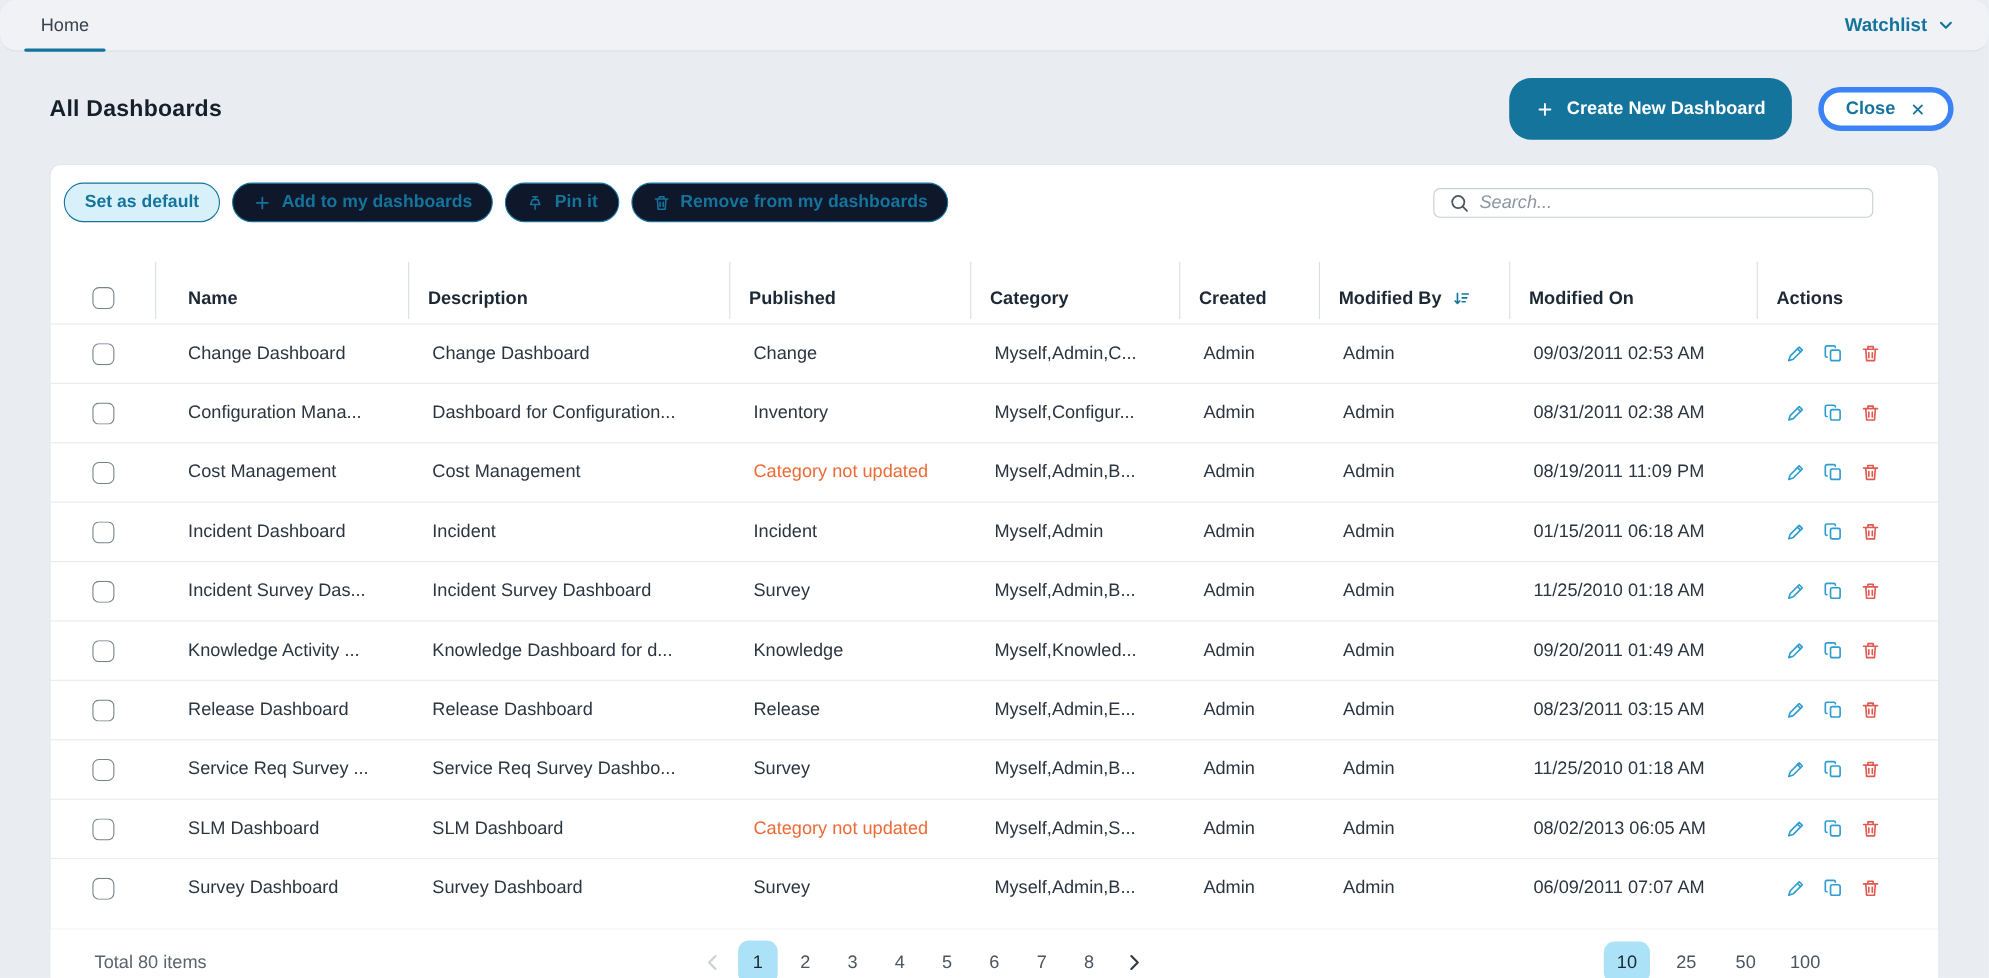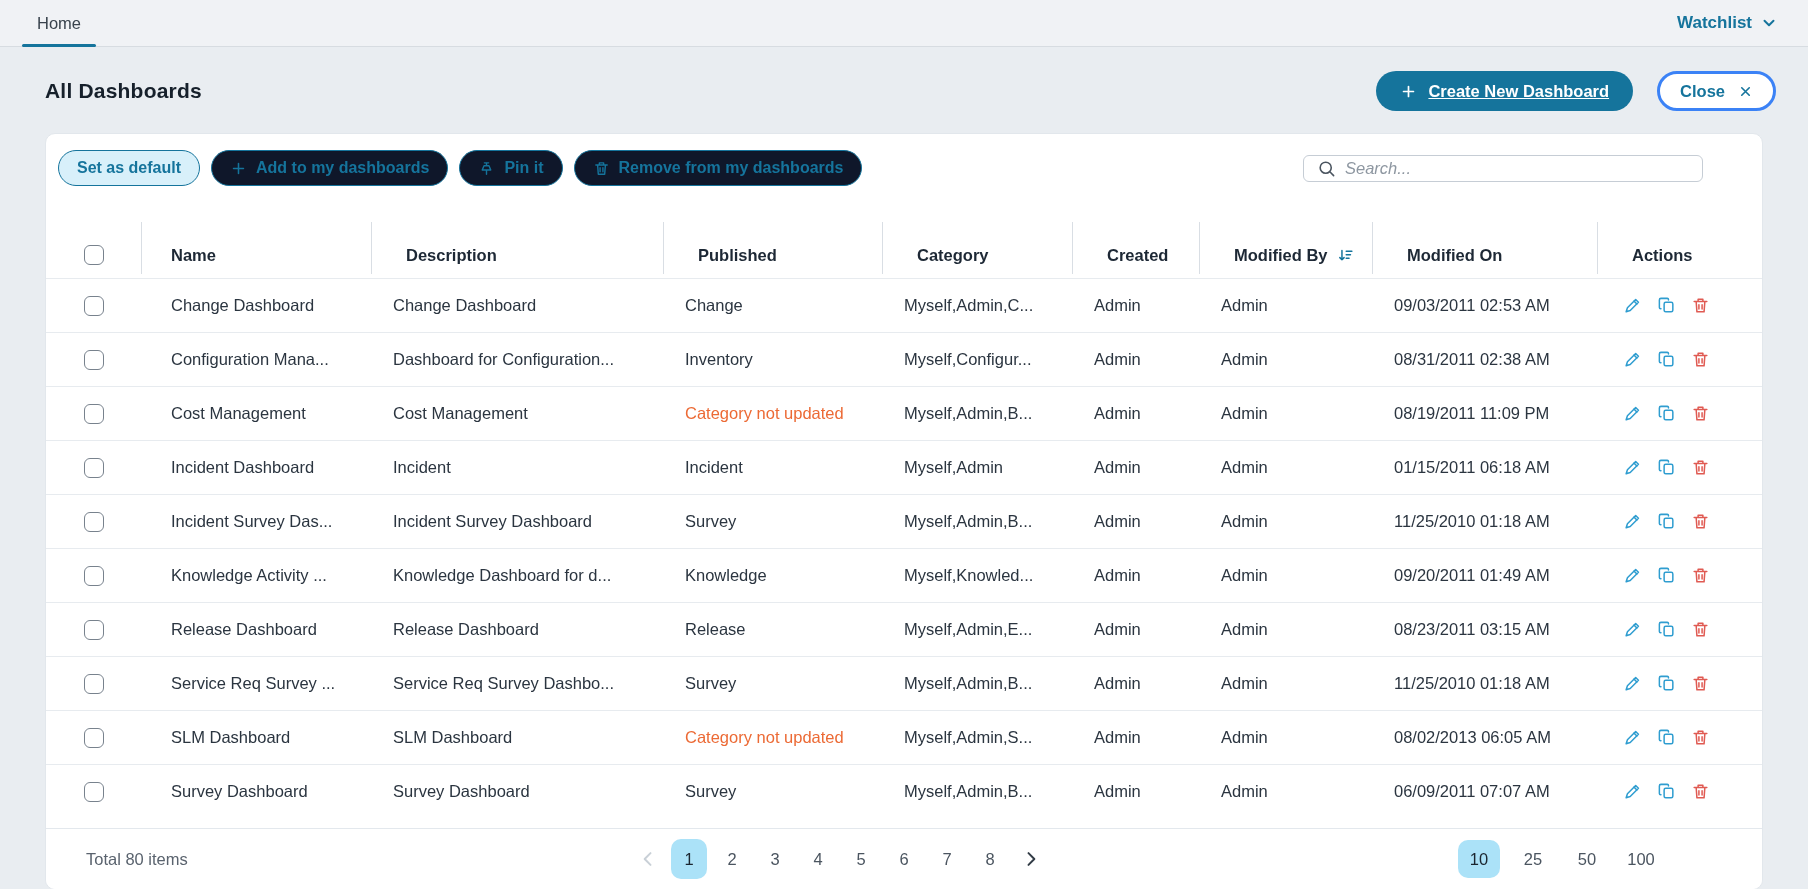--- a/index.html
+++ b/index.html
@@ -9,48 +9,48 @@
     --danger:#e05a52;
     --icon-blue:#2f9dd0;
     --pag-active:#abe2f8;
     --cols:95px 230px 292px 219px 190px 127px 173px 225px 166px;
   }
   *{box-sizing:border-box;margin:0;padding:0;font-family:"Liberation Sans","DejaVu Sans",sans-serif;}
   html,body{width:1808px;height:889px;overflow:hidden;}
   body{background:#e9edf1;color:#2a333d;}
 
   
-  .topbar{height:47px;background:#f0f2f5;border-bottom:1px solid #d7dce1;display:flex;align-items:stretch;justify-content:space-between;padding:0 30px 0 22px;}
+  .topbar{height:47px;background:#f0f2f5;border-bottom:1px solid #d7dce1;display:flex;align-items:stretch;justify-content:space-between;padding:0 30px 0 22px;border-radius:15px;}
   .home-tab{position:relative;display:flex;align-items:center;font-size:16.5px;color:#39434d;padding:0 15px;cursor:pointer;}
   .home-tab::after{content:"";position:absolute;left:0;right:0;bottom:-1px;height:3px;background:var(--accent);border-radius:3px;}
   .watchlist{display:flex;align-items:center;gap:8px;color:var(--accent);font-weight:700;font-size:17px;cursor:pointer;}
 
   
   .page-header{display:flex;align-items:center;justify-content:space-between;padding:24px 32px 22px 45px;}
   .title{font-size:21px;font-weight:700;color:#16202b;letter-spacing:.2px;}
   .header-actions{display:flex;gap:24px;align-items:center;}
-  .btn-create{height:40px;border-radius:20px;background:var(--accent);color:#fff;font-weight:700;font-size:16.5px;padding:0 24px;display:flex;align-items:center;gap:11px;border:none;cursor:pointer;text-decoration:underline;}
-  .btn-close{height:40px;border-radius:20px;background:#fff;border:3px solid #3b82f6;color:var(--accent);font-weight:700;font-size:16.5px;padding:0 20px;display:flex;align-items:center;gap:13px;cursor:pointer;}
+  .btn-create{height:56px;border-radius:20px;background:var(--accent);color:#fff;font-weight:700;font-size:16.5px;padding:0 24px;display:flex;align-items:center;gap:11px;border:none;cursor:pointer;}
+  .btn-close{height:40px;border-radius:20px;background:#fff;border:5px solid #3b82f6;color:var(--accent);font-weight:700;font-size:16.5px;padding:0 20px;display:flex;align-items:center;gap:13px;cursor:pointer;}
 
   
   .card{margin:0 45px;background:#fff;border:1px solid #e2e7ec;border-radius:10px;height:757px;position:relative;}
 
   
   .toolbar{display:flex;align-items:center;gap:11px;padding:16px 59px 0 12px;}
   .tbtn{height:36px;border-radius:18px;border:1px solid var(--accent);background:#0f172a;color:var(--accent);font-weight:700;font-size:16px;padding:0 18px;display:flex;align-items:center;gap:9px;cursor:pointer;white-space:nowrap;}
   .tbtn.primary{background:var(--accent-light);}
   .search-wrap{margin-left:auto;width:400px;height:27px;border:1px solid #c6cdd5;border-radius:6px;display:flex;align-items:center;padding:0 13px;gap:9px;background:#fff;}
   .search-wrap svg{flex:none;color:#4a545f;}
   .search-wrap input{border:none;outline:none;font-size:16.5px;font-style:italic;color:#3c4650;width:100%;background:transparent;}
   .search-wrap input::placeholder{color:#8e97a1;font-style:italic;}
 
   
   .table{margin-top:46px;}
   .thead{display:grid;grid-template-columns:var(--cols);height:46px;align-items:center;font-weight:700;font-size:16.5px;color:#1d2835;}
-  .hcell{position:relative;padding-left:35px;display:flex;align-items:center;gap:9px;height:100%;}
+  .hcell{position:relative;padding-left:18px;display:flex;align-items:center;gap:9px;height:100%;}
   .hcell.sep::before{content:"";position:absolute;left:0;top:-10px;bottom:4px;width:1px;background:#d9dee4;}
   .hcell.c-check{justify-content:center;padding-left:0;}
   .hcell.c-name{padding-left:30px;}
   .trow{display:grid;grid-template-columns:var(--cols);height:54px;align-items:center;border-top:1px solid #e7ebef;font-size:16.5px;color:#2b3540;}
   .cell{padding-left:22px;white-space:nowrap;overflow:hidden;}
   .cell.c-check{display:flex;justify-content:center;padding-left:0;}
   .cell.c-name{padding-left:30px;}
   .cell.warn{color:var(--warn);}
   .checkbox{width:20px;height:20px;border:1.6px solid #78828d;border-radius:6px;background:#fff;display:inline-block;cursor:pointer;}
   .c-actions{display:flex;gap:15px;align-items:center;padding-left:26px;}

